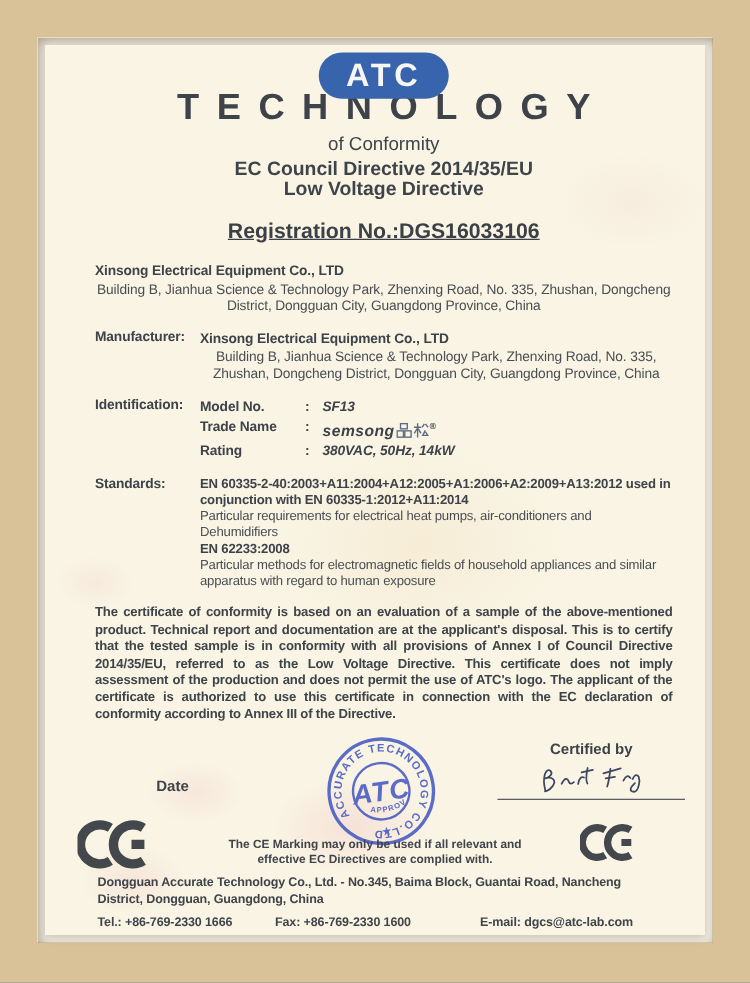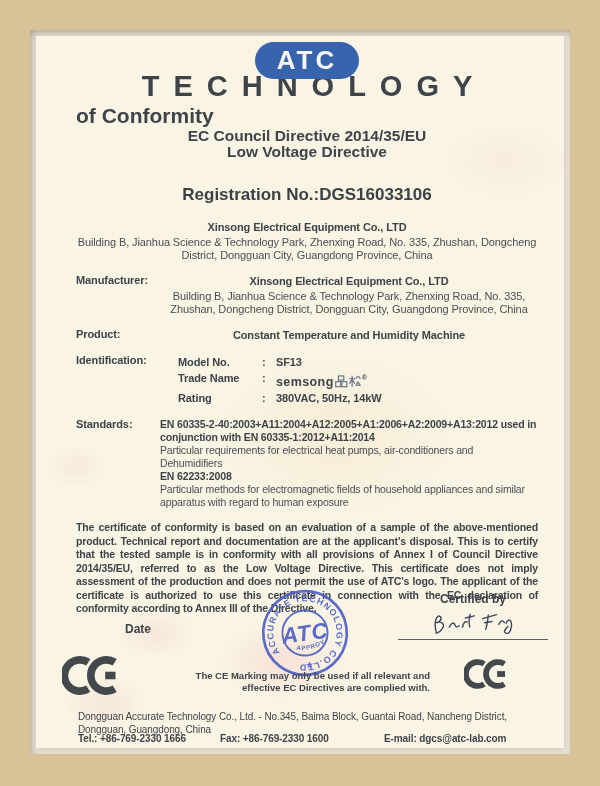--- a/index.html
+++ b/index.html
@@ -28,37 +28,37 @@
        radial-gradient(90px 55px at 470px 125px, rgba(235,185,185,.12), transparent 70%),
        radial-gradient(45px 30px at 40px 430px, rgba(235,160,170,.12), transparent 70%),
        radial-gradient(160px 110px at 300px 400px, rgba(244,228,198,.45), transparent 75%);}
   .content{padding:4px 26px 0 40px;}
   
   .atc-pill{position:relative;z-index:2;width:104px;height:37px;margin:2px auto 0;background:#3863ad;border-radius:19px;
             display:flex;align-items:center;justify-content:center;color:#f6f6f2;font-weight:bold;
             font-size:26px;letter-spacing:3px;}
   .cert-title{margin-top:-9px;text-align:center;font-weight:bold;font-size:29px;letter-spacing:14px;
               text-indent:14px;color:#3d4349;line-height:32px;}
-  .sub1{margin-top:5px;font-weight:bold;font-size:21px;color:#3f444a;line-height:17px;}
+  .sub1{margin-top:5px;text-align:center;font-weight:normal;font-size:15px;color:#3f444a;line-height:17px;}
   .dir{text-align:center;font-weight:bold;font-size:15.5px;color:#3f444a;line-height:16px;}
   .dir.first{margin-top:4px;}
-  .reg{margin-top:25px;text-align:center;font-weight:bold;font-size:17px;color:#3c4147;}
+  .reg{margin-top:15px;text-align:center;font-weight:bold;font-size:17px;color:#3c4147;text-decoration:underline;}
   
   .row{display:flex;margin-top:12px;font-size:11px;letter-spacing:-.1px;}
   .row.first{margin-top:15px;}
   .lbl{flex:0 0 84px;font-weight:bold;color:#3e434a;}
   .val{flex:1;}
-  .val .name{font-weight:bold;color:#3e434a;line-height:14px;text-align:center;}
+  .val .name{font-weight:bold;color:#3e434a;line-height:14px;}
   .val .addr{margin-top:2px;line-height:13px;color:#4a4e53;text-align:center;}
   
   .ident-rows{flex:1;}
   .ident-row{display:flex;line-height:16px;}
-  .ident-row .l2{flex:0 0 84px;font-weight:bold;color:#3e434a;margin-left:18px;}
+  .ident-row .l2{flex:0 0 84px;font-weight:bold;color:#3e434a;}
   .ident-row .col{flex:0 0 14px;font-weight:bold;}
-  .ident-row .v2{flex:1;font-weight:bold;color:#3e434a;}
+  .ident-row .v2{flex:1;font-weight:bold;color:#3e434a;font-style:italic;}
   .brand{font-size:12.5px;font-weight:bold;letter-spacing:.4px;color:#5a6b80;}
   .brand .cjk-svg{vertical-align:-2px;margin-left:1px;}
   .brand sup{font-size:7px;vertical-align:6px;}
   
   .std-lines{flex:1;}
   .std{font-size:10.5px;line-height:13px;letter-spacing:-.15px;color:#4a4e53;}
   .std.b{font-weight:bold;color:#3e434a;}
   
   .paragraph{margin-top:12px;font-size:10.5px;font-weight:bold;line-height:13.5px;letter-spacing:-.15px;
              text-align:justify;color:#3f444a;}
@@ -66,24 +66,24 @@
   .abs{position:absolute;}
   .date-block{left:42px;top:582px;width:120px;text-align:center;}
   .date-value{font-size:12px;font-weight:bold;color:#3e434a;padding-bottom:3px;border-bottom:1.5px solid #5a5e63;}
   .date-label{margin-top:4px;font-size:12px;font-weight:bold;color:#3e434a;}
   .cert-block{left:362px;top:556px;width:150px;text-align:center;}
   .cert-label{font-size:12px;font-weight:bold;color:#3e434a;}
   .sig-wrap{height:33px;border-bottom:1.5px solid #5a5e63;}
   .stamp-wrap{left:221px;top:549px;width:96px;height:96px;opacity:.92;}
   .ce-left{left:26px;top:619px;}
   .ce-right{left:428px;top:622px;}
-  .ce-notice{left:134px;top:634px;width:260px;text-align:right;font-size:9.5px;font-weight:bold;
+  .ce-notice{left:134px;top:634px;width:260px;text-align:center;font-size:9.5px;font-weight:bold;
              line-height:12px;color:#3f444a;}
-  .footer-addr{left:42px;top:664px;width:448px;font-size:10px;font-weight:normal;line-height:13px;
-               letter-spacing:-.1px;color:#3f444a;margin-top:10px;}
+  .footer-addr{left:42px;top:664px;width:448px;font-size:10px;font-weight:bold;line-height:13px;
+               letter-spacing:-.1px;color:#3f444a;}
   .contact{top:697px;font-size:10px;font-weight:bold;color:#3f444a;letter-spacing:-.1px;}
   .contact.tel{left:42px;text-align:right;} .contact.fax{left:184px;} .contact.email{left:348px;}
 </style>
 </head>
 <body>
 
 <div class="stage">
   <div class="wood h top"></div>
   <div class="wood h bottom"></div>
   <div class="wood v left"></div>
@@ -110,26 +110,20 @@
       </div>
 
       <div class="row">
         <div class="lbl">Manufacturer:</div>
         <div class="val">
           <div class="name">Xinsong Electrical Equipment Co., LTD</div>
           <div class="addr">Building B, Jianhua Science &amp; Technology Park, Zhenxing Road, No. 335, Zhushan, Dongcheng District, Dongguan City, Guangdong Province, China</div>
         </div>
       </div>
 
-      <div class="row">
-        <div class="lbl">Product:</div>
-        <div class="val">
-          <div class="name">Constant Temperature and Humidity Machine</div>
-        </div>
-      </div>
 
       <div class="row">
         <div class="lbl">Identification:</div>
         <div class="ident-rows">
           <div class="ident-row">
             <span class="l2">Model No.</span>
             <span class="col">:</span>
             <span class="v2">SF13</span>
           </div>
           <div class="ident-row">

